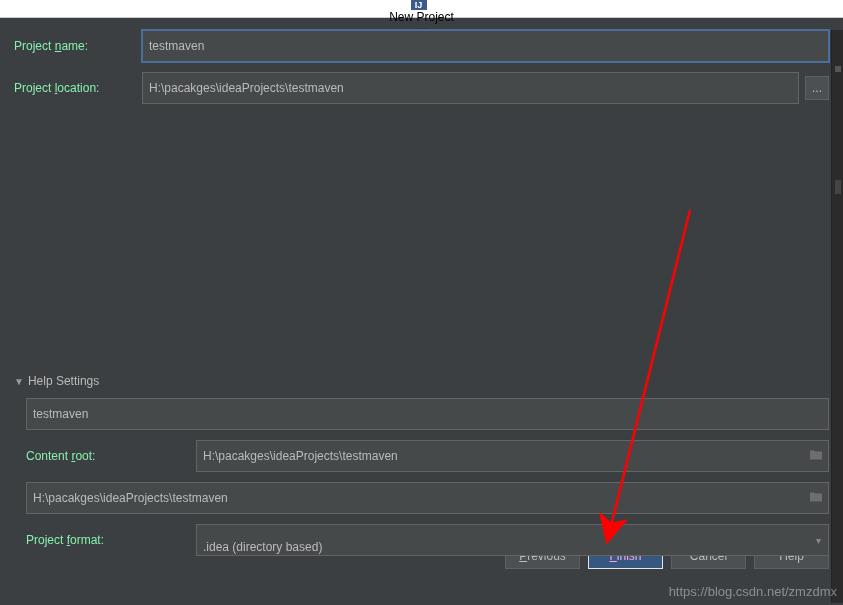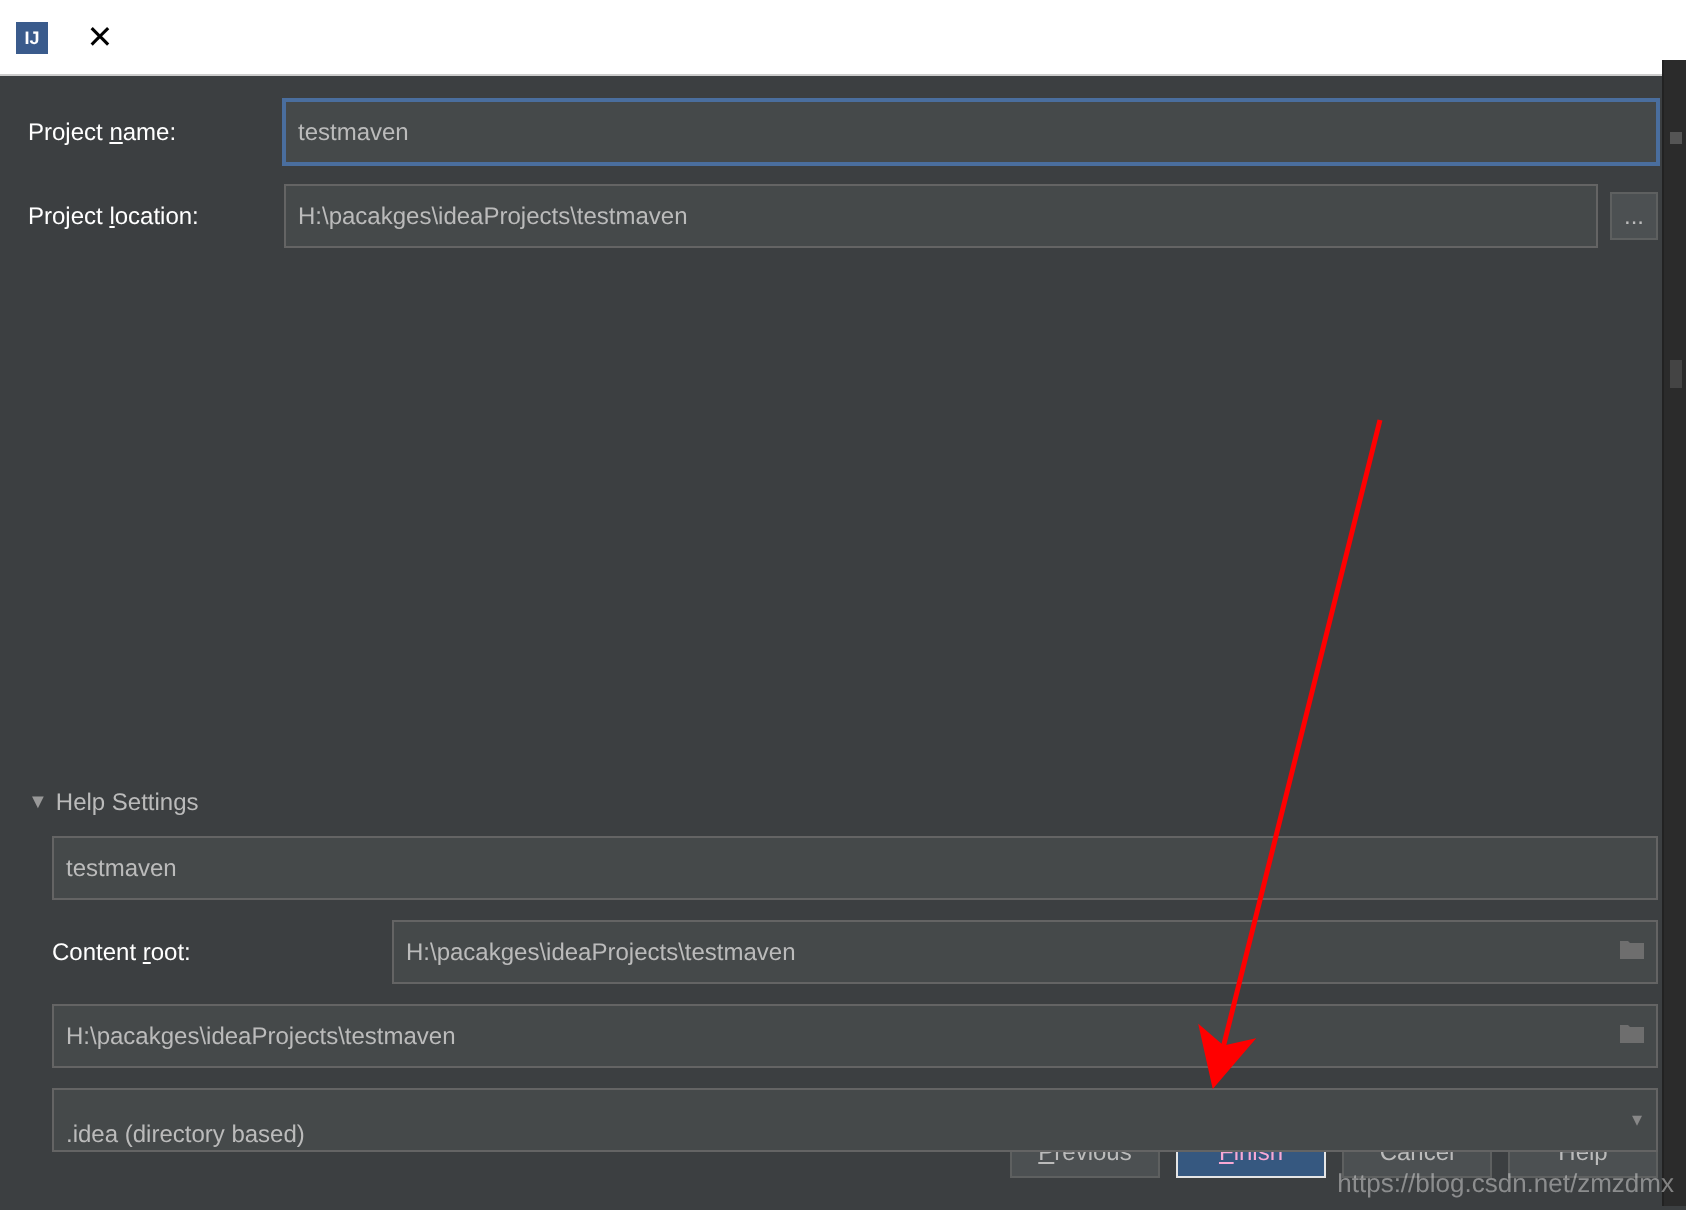--- a/index.html
+++ b/index.html
@@ -1,27 +1,27 @@
 <!DOCTYPE html>
 <html><head>
   <meta charset="utf-8">
   <style>
     * { box-sizing: border-box; margin: 0; padding: 0; }
     body { width: 843px; height: 605px; font-family: "Segoe UI", Arial, sans-serif; font-size: 12px; background: #3c3f41; position: relative; overflow: hidden; }
     
-    .titlebar { height: 38px; background: #ffffff; display: flex; align-items: center; padding: 0 8px; border-bottom: 1px solid #ccc; }
+    .titlebar { height: 18px; background: #ffffff; display: flex; align-items: center; padding: 0 8px; border-bottom: 1px solid #ccc; flex-direction: column; }
     .titlebar-icon { width: 16px; height: 16px; background: #3a5b8c; display: flex; align-items: center; justify-content: center; margin-right: 6px; }
     .titlebar-icon-inner { color: #fff; font-size: 9px; font-weight: bold; }
     .titlebar-title { flex: 1; color: #000; font-size: 12px; }
     .titlebar-close { width: 40px; height: 30px; display: flex; align-items: center; justify-content: center; font-size: 16px; color: #000; cursor: pointer; }
     
     .dialog-body { background: #3c3f41; padding: 12px 14px 0 14px; height: 515px; color: #bbbbbb; }
     
     .form-row { display: flex; align-items: center; margin-bottom: 10px; }
-    .form-label { width: 128px; color: #ffffff; font-size: 12px; }
+    .form-label { width: 128px; color: #86efac; font-size: 12px; }
     .form-label-wide { width: 170px; }
     .underline { text-decoration: underline; }
     
     .text-input { flex: 1; background: #45494a; border: 1px solid #646464; color: #bbbbbb; padding: 15px 6px; font-size: 12px; height: 24px; font-family: inherit; }
     .text-input.focused { border: 1px solid #4a6e9e; box-shadow: 0 0 0 1px #4a6e9e; }
     
     .browse-btn { width: 24px; height: 24px; margin-left: 6px; background: #4c5052; border: 1px solid #5e6060; color: #bbbbbb; font-size: 12px; display: flex; align-items: center; justify-content: center; cursor: pointer; }
     
     .folder-icon { position: absolute; right: 6px; top: 50%; transform: translateY(-50%); color: #6e6e6e; }
     .input-wrap { position: relative; flex: 1; display: flex; }
@@ -48,20 +48,21 @@
     .side-strip .dot1 { position: absolute; top: 36px; left: 3px; width: 6px; height: 6px; background: #555; }
     .side-strip .dot2 { position: absolute; top: 150px; left: 3px; width: 6px; height: 14px; background: #444; }
   </style>
 </head>
 <body>
 
 <div class="titlebar">
   <div class="titlebar-icon">
       <span class="titlebar-icon-inner">IJ</span>
     </div>
+  <div class="titlebar-title">New Project</div>
   <div class="titlebar-close">✕</div>
 </div>
 
 <div class="dialog-body">
 
   <div class="form-row">
     <div class="form-label">Project <span class="underline">n</span>ame:</div>
     <input class="text-input focused" type="text" value="testmaven" style="">
   </div>
 
@@ -101,20 +102,21 @@
         <input class="text-input" type="text" value="H:\pacakges\ideaProjects\testmaven" style="">
         <span class="folder-icon">
           <svg width="14" height="12" viewBox="0 0 14 12">
               <path fill="#6e6e6e" d="M1 2h4l1 1h7v8H1z"></path>
             </svg>
         </span>
       </div>
     </div>
 
     <div class="form-row">
+      <div class="form-label form-label-wide">Project <span class="underline">f</span>ormat:</div>
       <div class="input-wrap">
         <div class="text-input" style="line-height:14px;">.idea (directory based)</div>
         <span class="dropdown-arrow">▾</span>
       </div>
     </div>
 
   </div>
 </div>
 
 <div class="button-bar">

